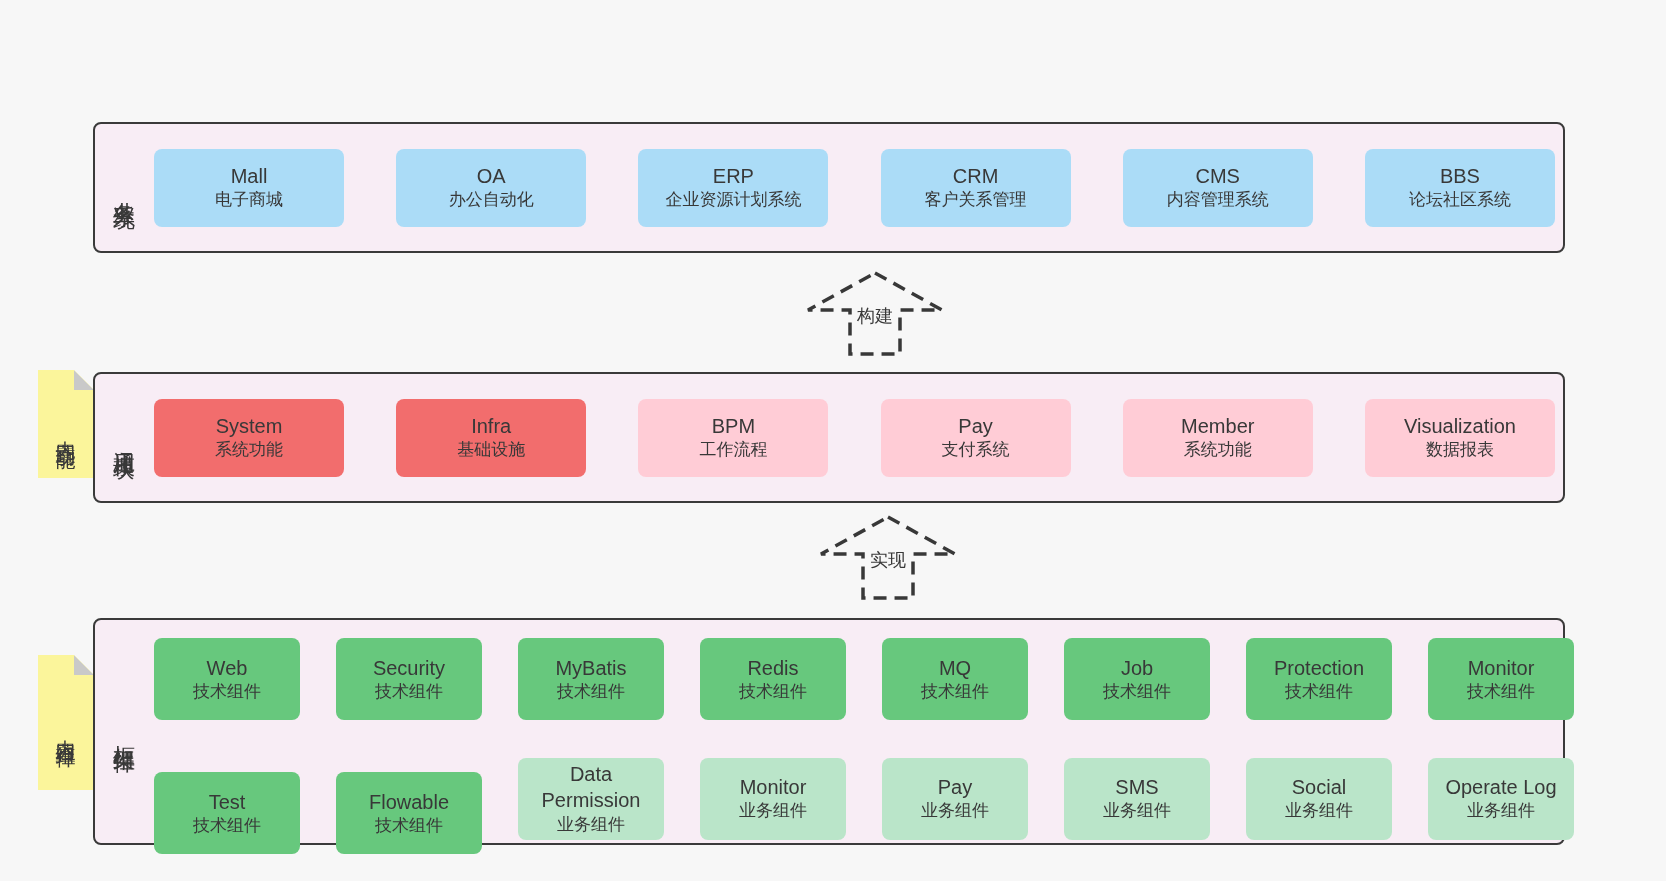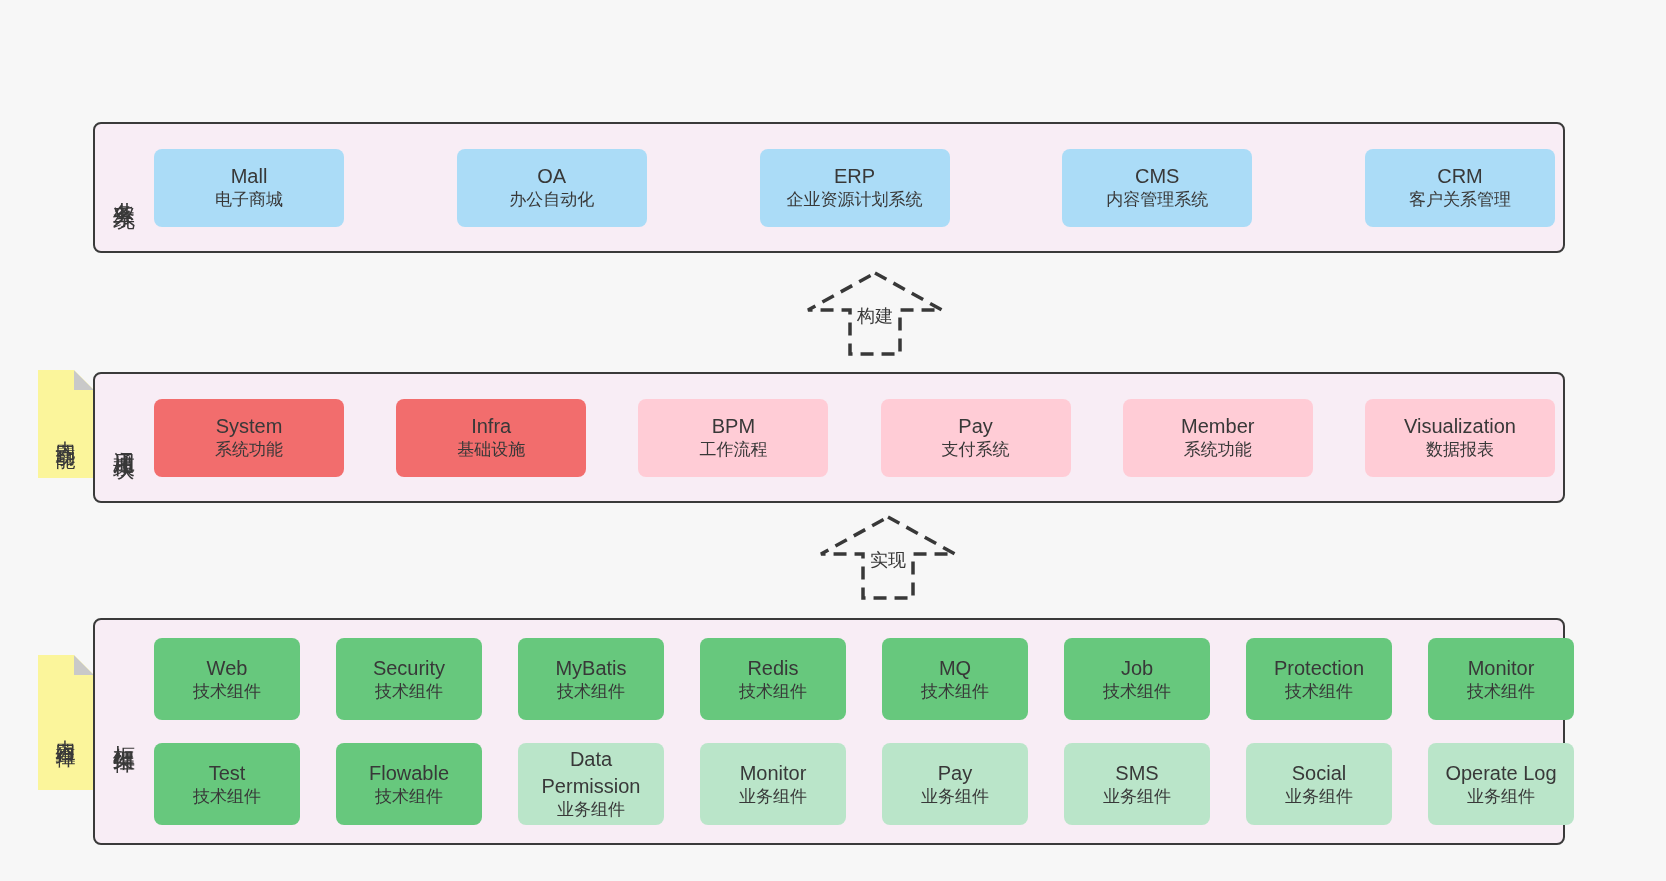--- a/index.html
+++ b/index.html
@@ -69,21 +69,21 @@
     text-align:center; border-radius:8px; line-height:1.32; padding:0 6px;
   }
   .box .box-name { font-size:20px; }
   .box .box-desc { font-size:17px; }
   .box-lg { width:190px; height:78px; }
   .box-sm { width:146px; height:82px; }
 
   .blue        { background:var(--blue,#abdcf7); }
   .red         { background:var(--red,#f26d6d); }
   .pink        { background:var(--pink,#ffccd6);justify-content:center; }
-  .green       { background:var(--green,#67c87d); }
+  .green       { background:var(--green,#67c87d);margin-top:29px; }
   .green-light { background:var(--green-light,#bae5c9); }
 
   
   .arrow { position:absolute; width:140px; height:87px; }
   .arrow-1 { left:805px; top:270px; }
   .arrow-2 { left:818px; top:514px; }
   .arrow svg { display:block; width:100%; height:100%; }
   .arrow-label {
     position:absolute; left:50%; top:33px; transform:translateX(-50%);
     background:var(--page-bg,#f7f7f7);
@@ -116,26 +116,30 @@
         </div>
         <div class="box box-lg blue">
           <div class="box-name">OA</div>
           <div class="box-desc">办公自动化</div>
         </div>
         <div class="box box-lg blue">
           <div class="box-name">ERP</div>
           <div class="box-desc">企业资源计划系统</div>
         </div>
         <div class="box box-lg blue">
+          <div class="box-name">CRM</div>
+          <div class="box-desc">客户关系管理</div>
+        </div>
+        <div class="box box-lg blue">
           <div class="box-name">CMS</div>
           <div class="box-desc">内容管理系统</div>
         </div>
         <div class="box box-lg blue">
-          <div class="box-name">CRM</div>
-          <div class="box-desc">客户关系管理</div>
+          <div class="box-name">BBS</div>
+          <div class="box-desc">论坛社区系统</div>
         </div>
       </div>
   </section>
 
   <div class="arrow arrow-1">
     <svg viewBox="0 0 140 87">
       <path d="M70 3 L137 40 L95 40 L95 84 L45 84 L45 40 L3 40 Z" fill="none" stroke="#383838" stroke-width="3.5" stroke-dasharray="13 8"></path>
     </svg>
     <span class="arrow-label">构建</span>
   </div>

